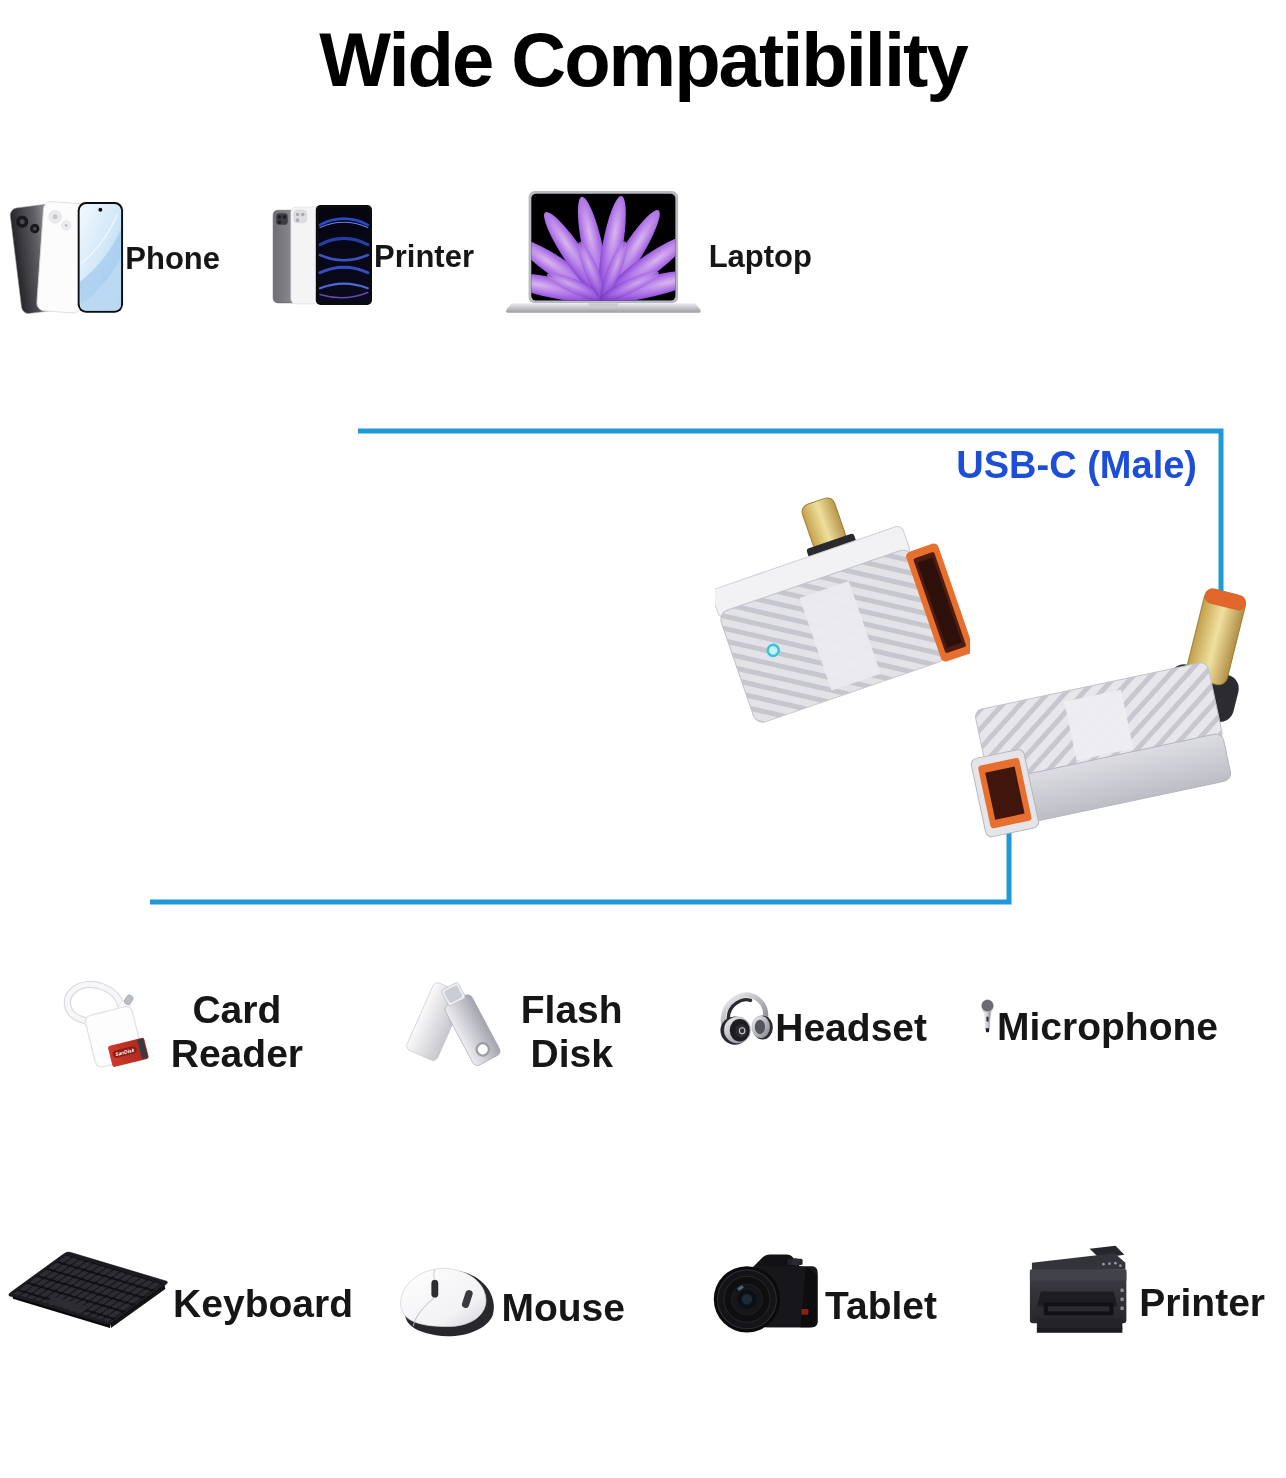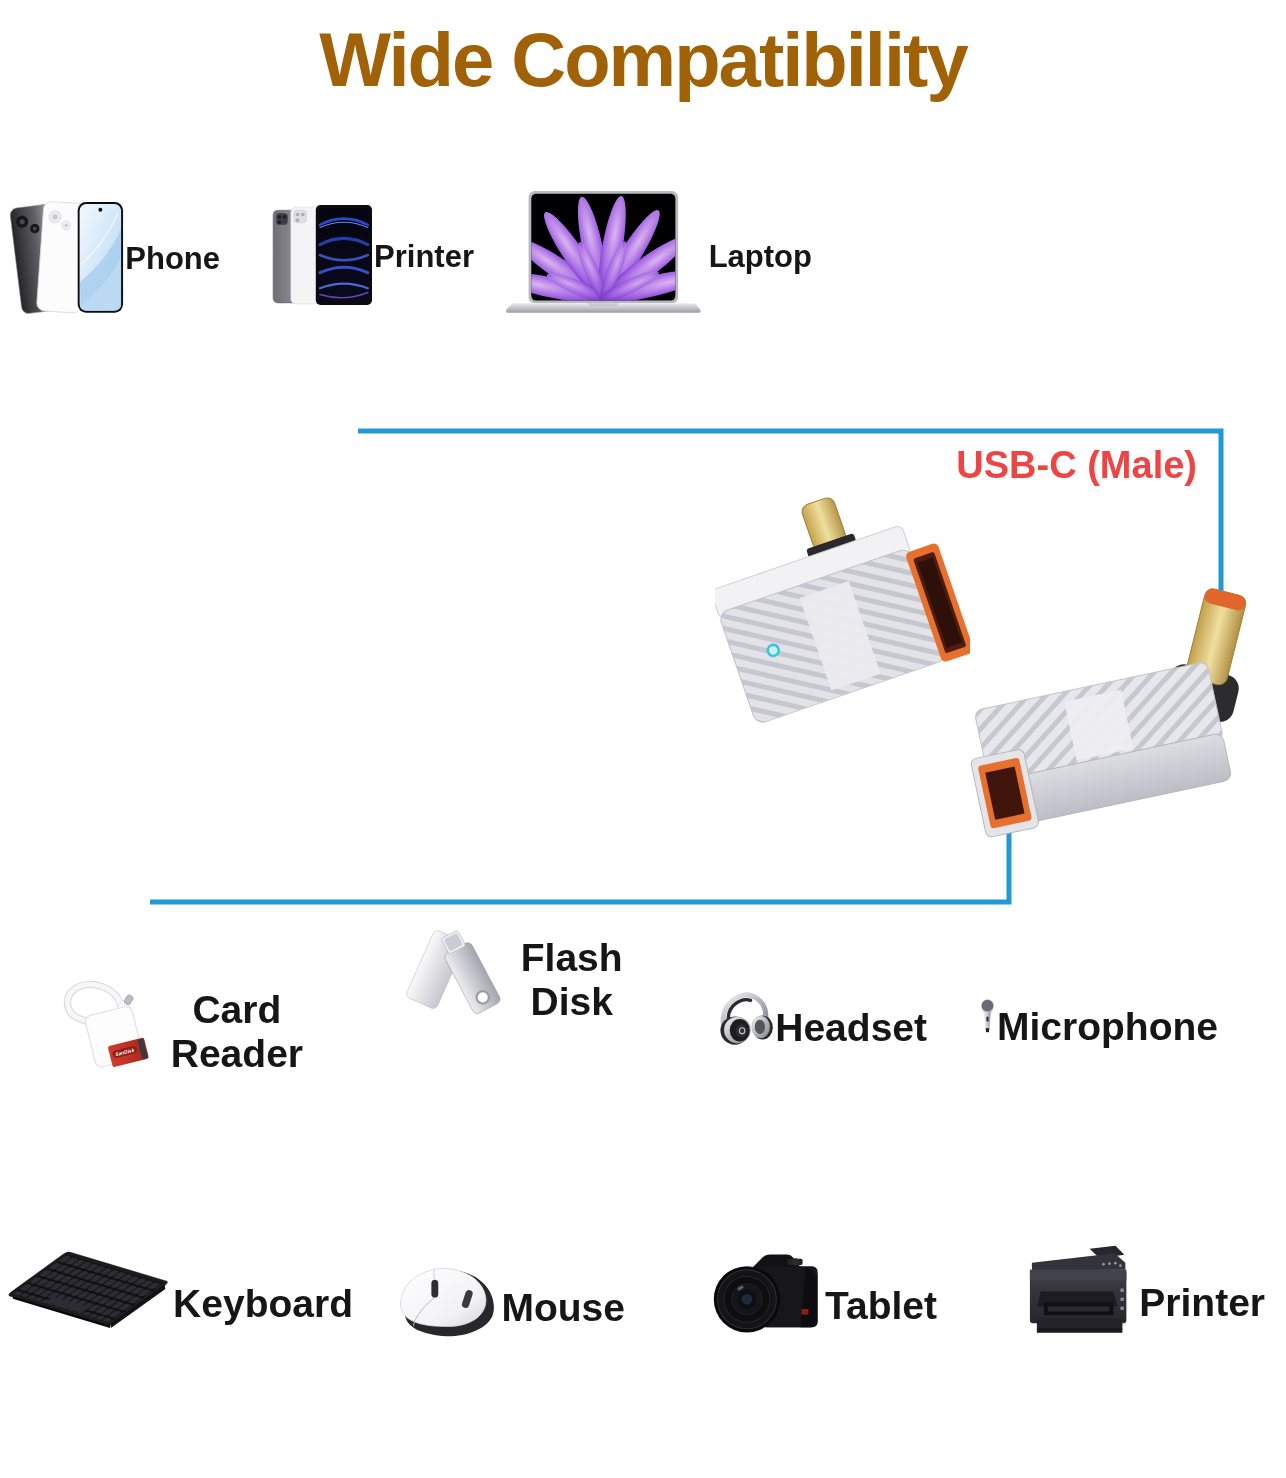--- a/index.html
+++ b/index.html
@@ -1,27 +1,27 @@
 <!DOCTYPE html>
 <html><head>
 <meta charset="utf-8">
 <style>
   * { margin:0; padding:0; box-sizing:border-box; }
   html,body { background:#fff; }
   body { font-family:"Liberation Sans", sans-serif; color:#141414; }
   .canvas { position:relative; width:1286px; height:1478px; background:#ffffff; overflow:hidden; margin:0 auto; }
   .title { position:absolute; left:0; top:16px; width:100%; text-align:center;
-           font-size:76px; font-weight:800; letter-spacing:-2px; color:#a16207; }
+           font-size:76px; font-weight:800; letter-spacing:-2px; color:#000000; }
   figure { position:absolute; display:flex; align-items:center; }
   figure svg { display:block; }
   figcaption { font-weight:700; color:#161616; text-align:center; }
   .top-cap { font-size:31px; margin-top:4px; }
   .bot-cap { font-size:39px; margin-top:22px; }
   .overlay { position:absolute; left:0; top:0; width:1286px; height:1478px; pointer-events:none; }
-  .annot { position:absolute; font-weight:700; font-size:38px; color:#ef4444; }
+  .annot { position:absolute; font-weight:700; font-size:38px; color:#1d4ed8; }
   .annot.usbc { left:847px; top:444px; width:350px; text-align:right; }
   .annot.usb3 { left:650px; top:836px; width:340px; text-align:center; }
   svg text { font-family:"Liberation Sans", sans-serif; }
 </style>
 </head>
 <body>
 
 <div class="canvas">
 
   <h1 class="title">Wide Compatibility</h1>
@@ -248,21 +248,21 @@
           <rect x="0" y="0" width="76" height="44" rx="5" fill="url(#cr-red)"></rect>
           <rect x="62" y="2" width="12" height="40" fill="#3a3a3e"></rect>
           <rect x="6" y="12" width="50" height="15" rx="7.5" fill="#8e1d14"></rect>
           <text x="31" y="23.5" font-size="10" font-weight="bold" font-style="italic" fill="#ffffff" text-anchor="middle">SanDisk</text>
         </g>
       </g>
     </svg>
     <figcaption class="bot-cap">Card Reader</figcaption>
   </figure>
 
-  <figure style="left:390px; top:876px; width:235px;">
+  <figure style="left:390px; top:928px; width:235px;">
     <svg width="235" height="185" viewBox="0 0 230 182">
       <defs>
         <linearGradient id="fd-m1" x1="0" y1="0" x2="1" y2="0">
             <stop offset="0" stop-color="#fafafb"></stop>
             <stop offset="1" stop-color="#c6c6cd"></stop>
           </linearGradient>
         <linearGradient id="fd-m2" x1="0" y1="0" x2="1" y2="0">
             <stop offset="0" stop-color="#ededf1"></stop>
             <stop offset="1" stop-color="#a4a4ae"></stop>
           </linearGradient>

